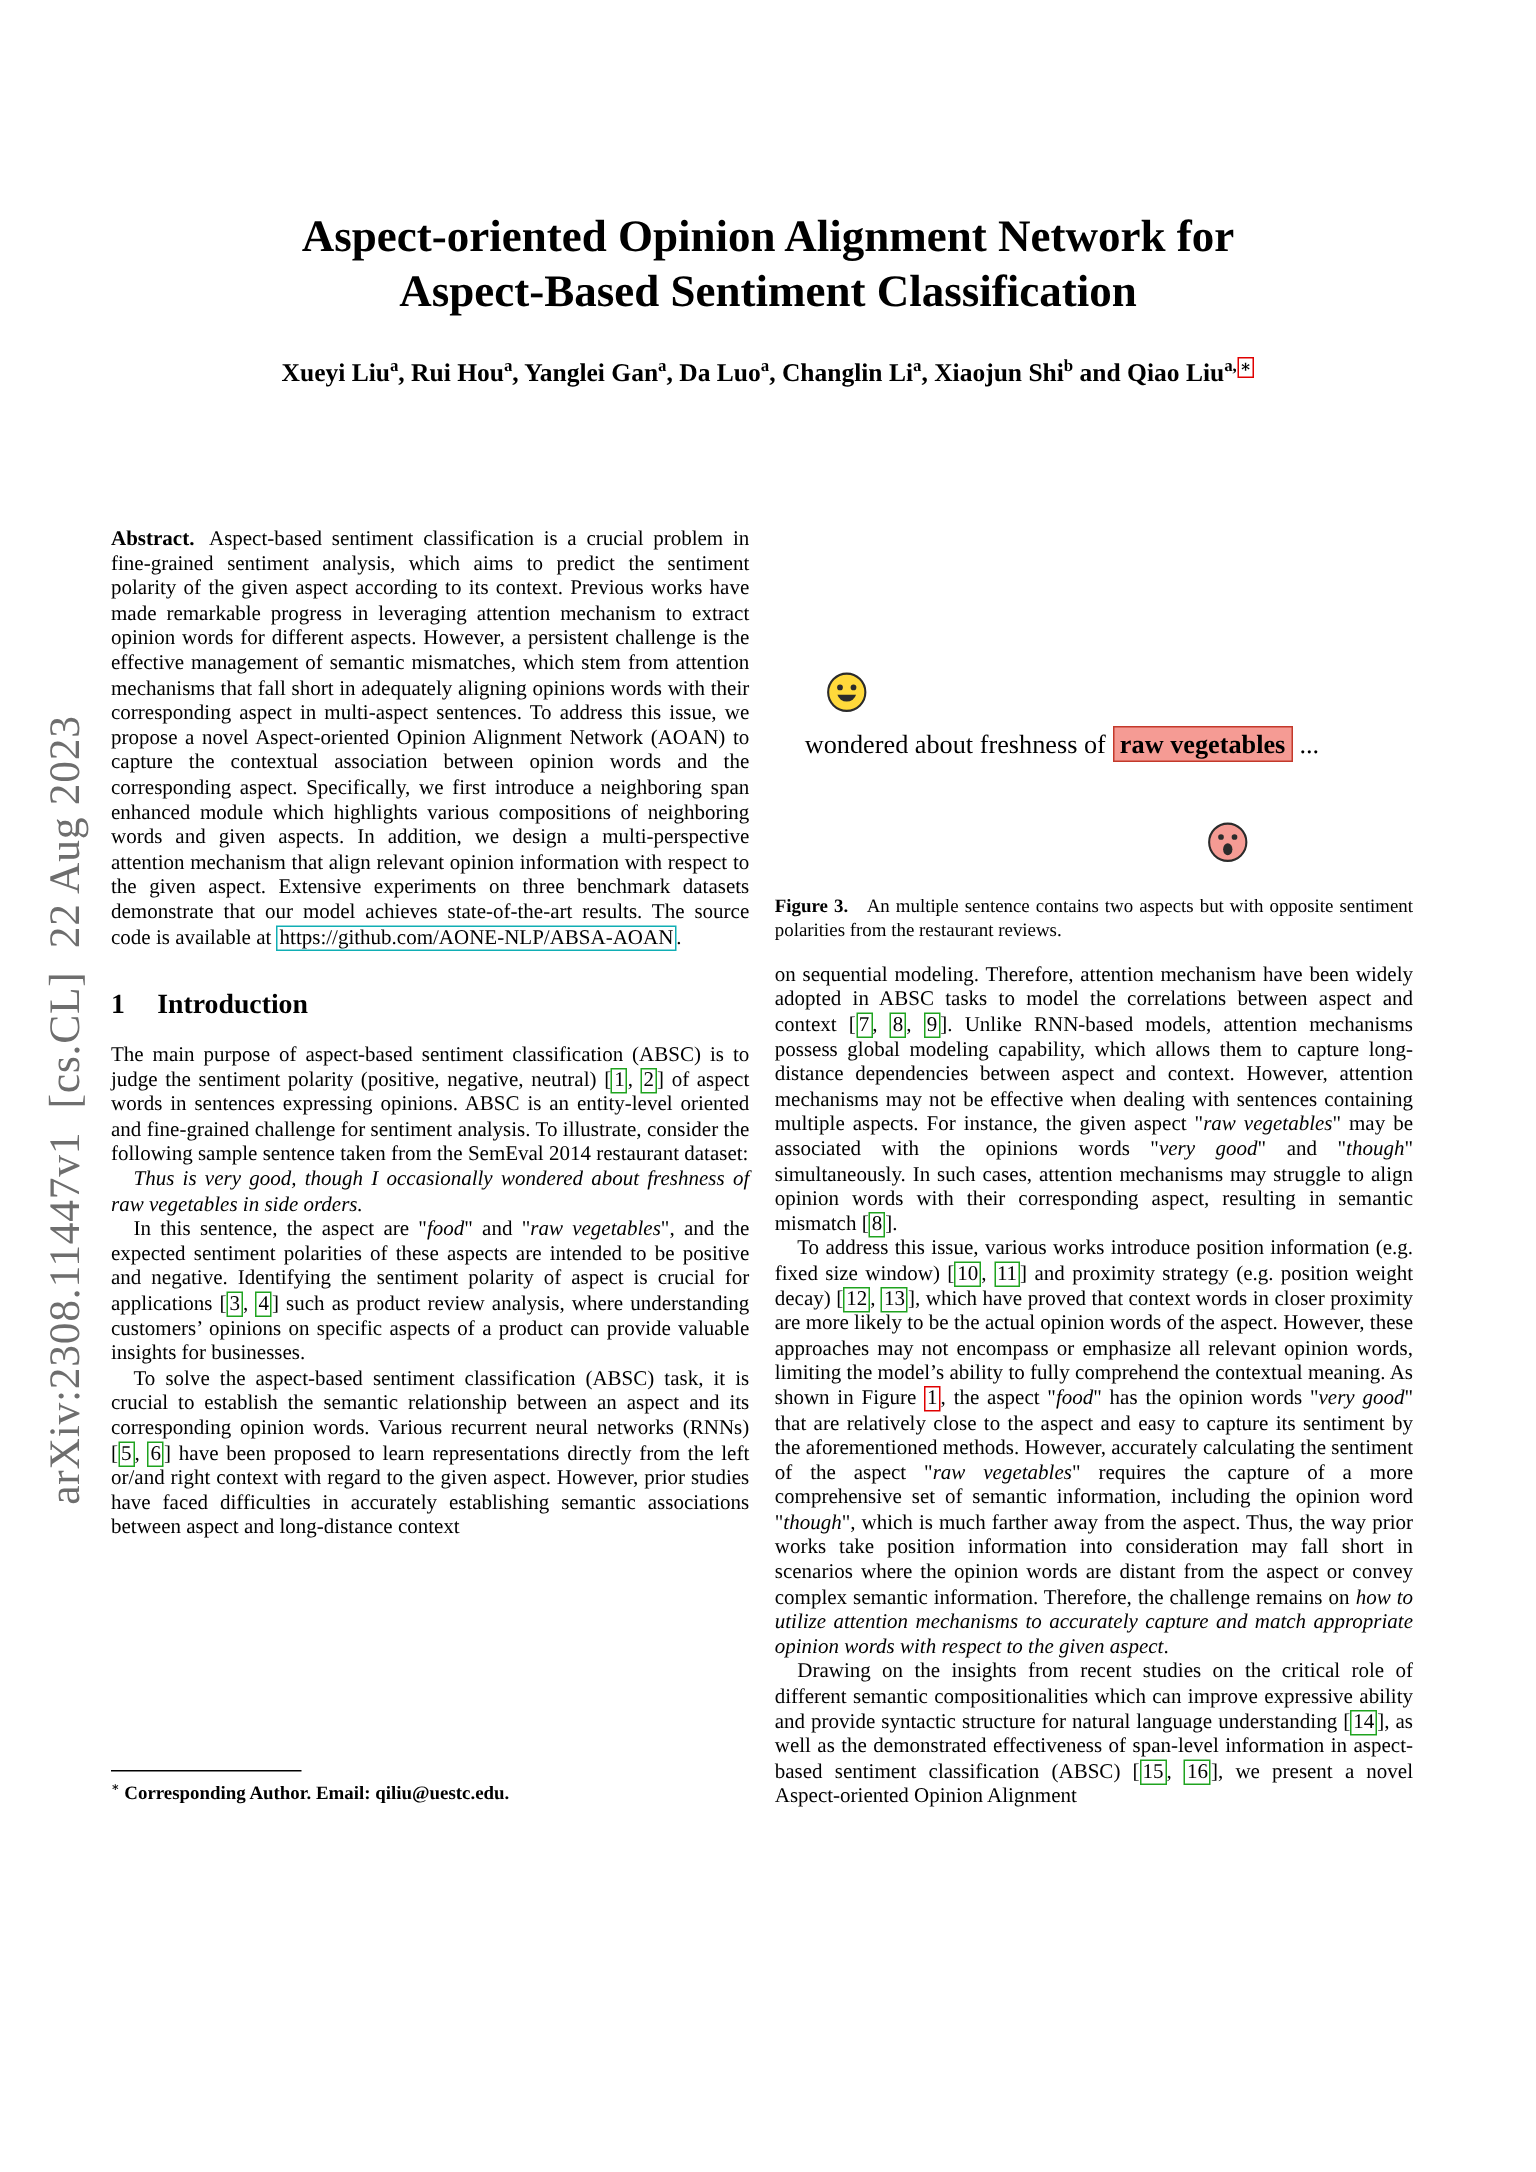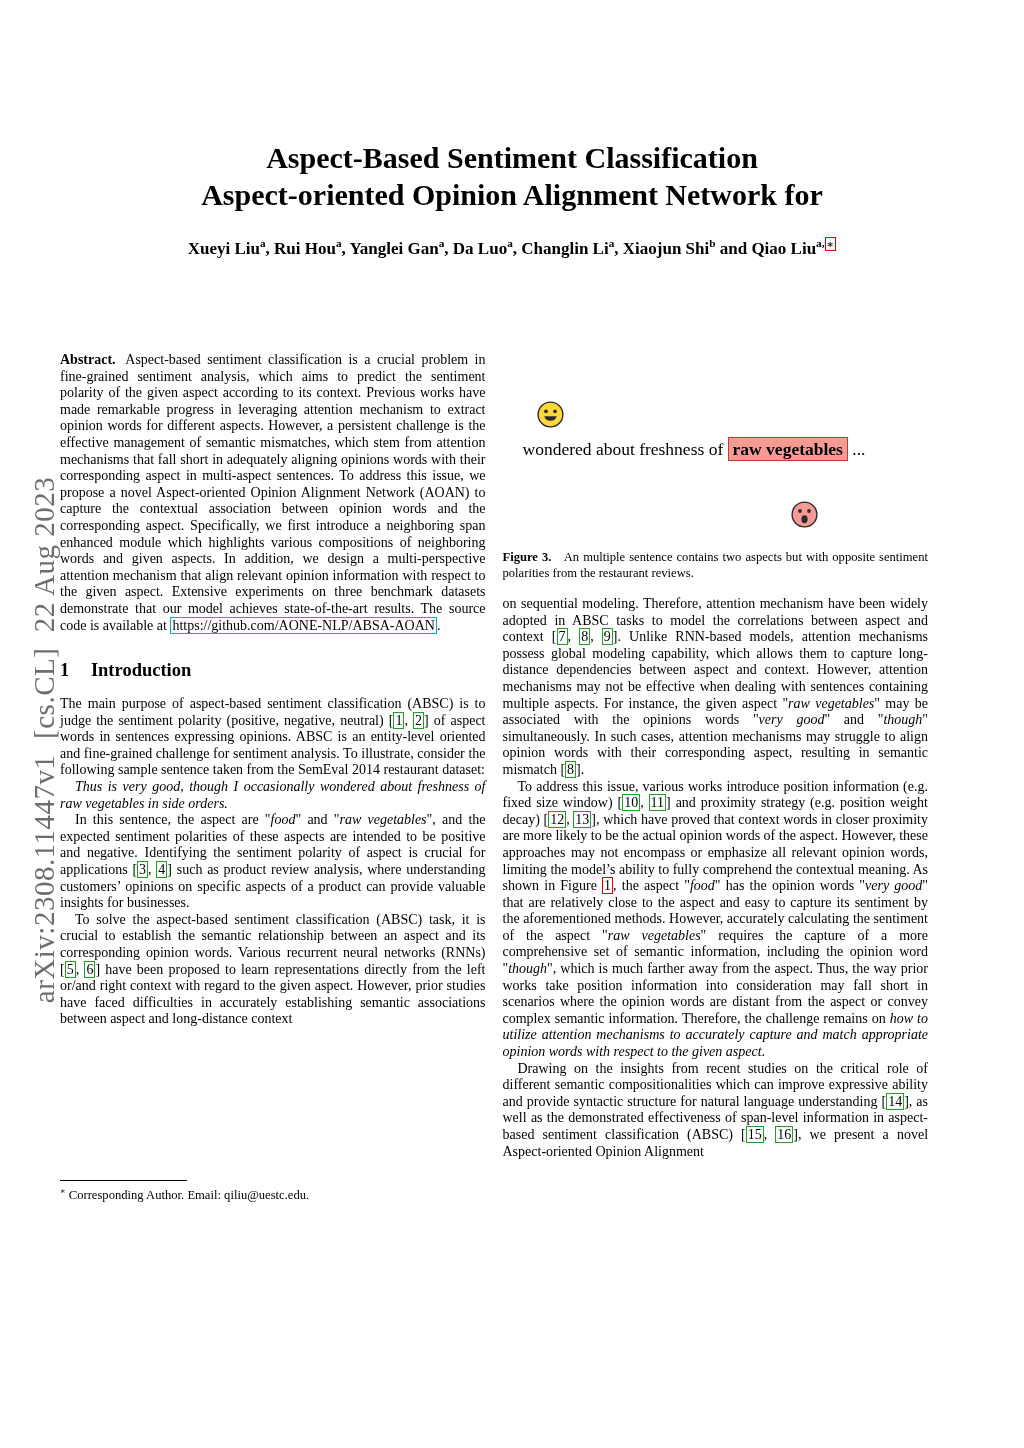--- a/index.html
+++ b/index.html
@@ -28,21 +28,21 @@
     white-space:pre;font-size:29px;letter-spacing:0.5px;
     color:var(--stamp-gray);
   }
 
   .title-block{padding-top:140px;text-align:center;}
   .paper-title{font-size:30px;font-weight:bold;line-height:1.22;}
   .title-line{display:block;}
   .authors{margin-top:26px;font-size:17px;font-weight:bold;}
   .affiliations{margin-top:20px;font-size:17px;line-height:1.35;}
 
-  .columns{position:absolute;top:352px;left:60px;width:880px;display:flex;gap:17px;align-items:center;}
+  .columns{position:absolute;top:352px;left:74px;width:880px;display:flex;gap:17px;align-items:flex-end;}
   .col{width:425.5px;position:relative;}
   .col-left{height:855px;}
 
   .body-par{font-size:14px;line-height:16.6px;text-align:justify;}
   .indent{text-indent:15px;}
 
   .section-heading{font-size:18.5px;font-weight:bold;margin:26px 0 15px 0;}
   .sec-num{margin-right:17px;}
 
   .example{font-style:italic;}
@@ -52,21 +52,21 @@
   .seg-sup{vertical-align:super;font-size:0.66em;line-height:0;}
   .seg-sup-star{vertical-align:super;font-size:0.66em;line-height:0;border:1px solid var(--ref-red);padding:0 1px;}
   .seg-cite{border:1px solid var(--citation-green);padding:0 1px;}
   .seg-ref{border:1px solid var(--ref-red);padding:0 1px;}
   .seg-link{
     border:1px solid var(--url-teal);padding:0 1px;
     word-break:break-all;
     box-decoration-break:clone;-webkit-box-decoration-break:clone;
   }
 
-  .footnote{position:absolute;left:0;bottom:4px;width:100%;}
+  .footnote{position:absolute;left:0;bottom:4px;width:100%;font-weight:bold;}
   .footnote-rule{width:127px;border-top:1px solid #000;margin-bottom:6px;}
   .footnote-text{font-size:12.6px;line-height:1.3;text-align:left;}
 
   .figure1{margin:0 0 14px 0;}
   .fig-canvas{position:relative;height:134px;padding:34px 0 0 20px;font-size:17.5px;}
   .fig-line{line-height:33px;white-space:nowrap;}
   .smiley{position:absolute;top:2px;left:34px;}
   .sad{position:absolute;top:102px;left:288px;}
   .face-pos{fill:var(--smiley-yellow);stroke:#2b2b2b;stroke-width:1.4px;}
   .face-neg{fill:var(--sad-pink);stroke:#2b2b2b;stroke-width:1.4px;}
@@ -84,22 +84,22 @@
 </style>
 </head>
 <body>
 
 <div class="page">
 
   <div class="arxiv-stamp">arXiv:2308.11447v1  [cs.CL]  22 Aug 2023</div>
 
   <header class="title-block">
     <h1 class="paper-title">
+      <span class="title-line">Aspect-oriented Opinion Alignment Network for</span>
       <span class="title-line">Aspect-Based Sentiment Classification</span>
-      <span class="title-line">Aspect-oriented Opinion Alignment Network for</span>
     </h1>
     <div class="authors"><span>Xueyi Liu</span><span class="seg-sup">a</span><span>, Rui Hou</span><span class="seg-sup">a</span><span>, Yanglei Gan</span><span class="seg-sup">a</span><span>, Da Luo</span><span class="seg-sup">a</span><span>, Changlin Li</span><span class="seg-sup">a</span><span>, Xiaojun Shi</span><span class="seg-sup">b</span><span> and Qiao Liu</span><span class="seg-sup">a,</span><span class="seg-sup-star">∗</span></div>
   </header>
 
   <div class="columns">
 
     <div class="col col-left">
       <p class="body-par abstract"><span class="seg-b">Abstract.</span><span> Aspect-based sentiment classification is a crucial problem in fine-grained sentiment analysis, which aims to predict the sentiment polarity of the given aspect according to its context. Previous works have made remarkable progress in leveraging attention mechanism to extract opinion words for different aspects. However, a persistent challenge is the effective management of semantic mismatches, which stem from attention mechanisms that fall short in adequately aligning opinions words with their corresponding aspect in multi-aspect sentences. To address this issue, we propose a novel Aspect-oriented Opinion Alignment Network (AOAN) to capture the contextual association between opinion words and the corresponding aspect. Specifically, we first introduce a neighboring span enhanced module which highlights various compositions of neighboring words and given aspects. In addition, we design a multi-perspective attention mechanism that align relevant opinion information with respect to the given aspect. Extensive experiments on three benchmark datasets demonstrate that our model achieves state-of-the-art results. The source code is available at </span><span class="seg-link">https://github.com/AONE-NLP/ABSA-AOAN</span><span>.</span></p>
 
       <h2 class="section-heading">

